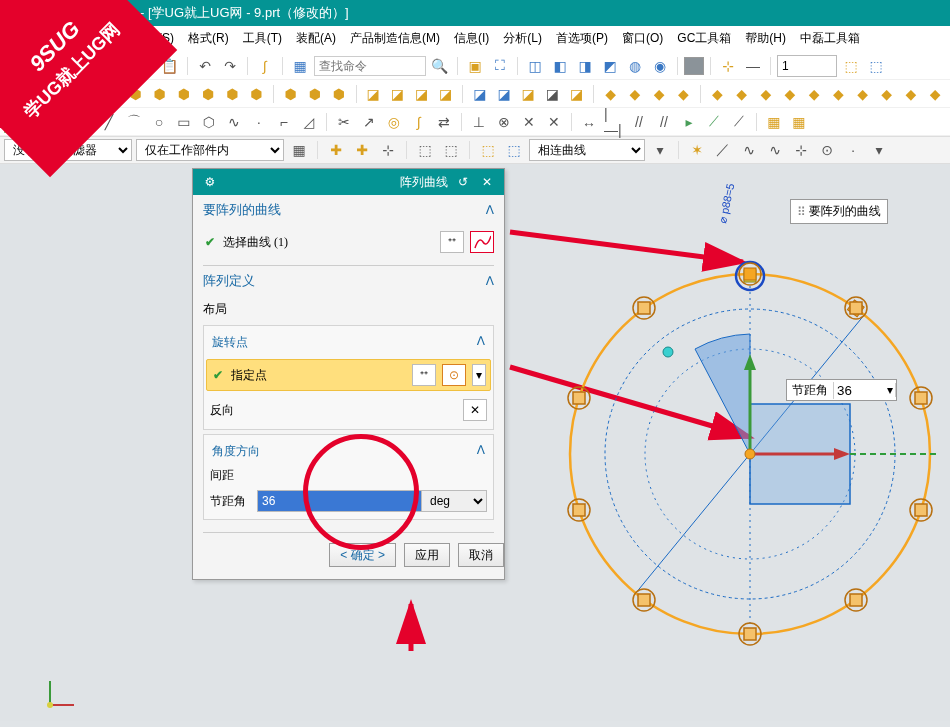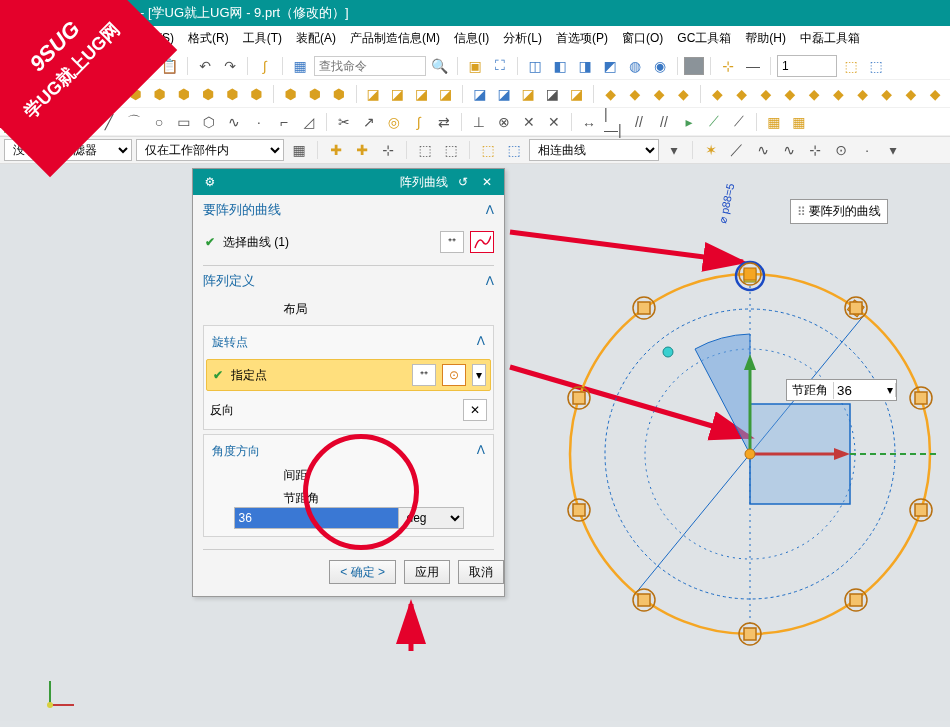--- a/index.html
+++ b/index.html
@@ -27,27 +27,27 @@
   .dlg-hdr { background: #049494; color: #fff; height: 26px; display: flex; align-items: center; padding: 0 8px; gap: 6px; }
   .dlg-hdr .ttl { flex: 1; text-align: right; }
   .dlg-hdr .ic { width: 18px; text-align: center; cursor: default; }
   .section-hdr { color: #1a6aa5; padding: 6px 10px 4px; display: flex; justify-content: space-between; align-items: center; font-size: 13px; }
   .section-hdr .chev { color: #1a6aa5; font-size: 12px; }
   .section-body { padding: 4px 10px 8px; }
   .hr { height: 1px; background: #ccc; margin: 0 10px; }
   .row { display: flex; align-items: center; gap: 6px; padding: 4px 0; }
   .row.hl { background: #ffdf7d; margin: 4px -4px; padding: 4px 4px; border: 1px solid #f0c040; border-radius: 2px; }
   .check { color: #2e9c3a; font-weight: bold; width: 14px; text-align: center; }
-  .rlabel { flex: 1; }
+  .rlabel { flex: 1; font-family: Liberation Serif, serif; }
   .smallbtn { width: 24px; height: 22px; border: 1px solid #bbb; background: #fff; display: inline-flex; align-items: center; justify-content: center; font-size: 12px; }
   .smallbtn.curve { border-color: #e4012b; color: #e4012b; }
   .smallbtn.pt { color: #d98020; }
   .sub { border: 1px solid #d4d4d4; background: #f8f8f8; margin: 4px 0; padding: 4px 6px; }
   .subhdr { color: #1a6aa5; display: flex; justify-content: space-between; padding: 4px 2px; }
-  .field-row { display: flex; align-items: center; padding: 3px 0; flex-direction: column; }
+  .field-row { display: flex; align-items: center; padding: 3px 0; }
   .field-label { width: 130px; }
   .field-input { flex: 1; display: flex; }
   .field-input input, .field-input select { flex: 1; height: 22px; border: 1px solid #bbb; padding: 0 4px; font-size: 12px; }
   .field-input .unit { width: 66px; margin-left: -1px; }
   .val-highlight { background: #3a78d4; color: #fff; }
   .btns { display: flex; justify-content: flex-end; gap: 8px; padding: 10px 0 12px; }
   .btn { height: 24px; padding: 0 10px; border: 1px solid #999; background: linear-gradient(#fafafa,#e8e8e8); font-size: 12px; }
   .btn.primary { color: #1a6aa5; }
 
   .circle-annot { position: absolute; width: 116px; height: 116px; border: 5px solid #e4012b; border-radius: 50%; pointer-events: none; }
@@ -225,21 +225,21 @@
   <div class="sep"></div>
   <div class="tbtn y">✚</div>
   <div class="tbtn y">✚</div>
   <div class="tbtn">⊹</div>
   <div class="sep"></div>
   <div class="tbtn">⬚</div>
   <div class="tbtn">⬚</div>
   <div class="sep"></div>
   <div class="tbtn y">⬚</div>
   <div class="tbtn b">⬚</div>
-  <select class="dropdown" style="width:130px">
+  <select class="dropdown" style="width:116px">
     <option>相连曲线</option>
   </select>
   <div class="tbtn">▾</div>
   <div class="sep"></div>
   <div class="tbtn y">✶</div>
   <div class="tbtn">／</div>
   <div class="tbtn">∿</div>
   <div class="tbtn">∿</div>
   <div class="tbtn">⊹</div>
   <div class="tbtn">⊙</div>

